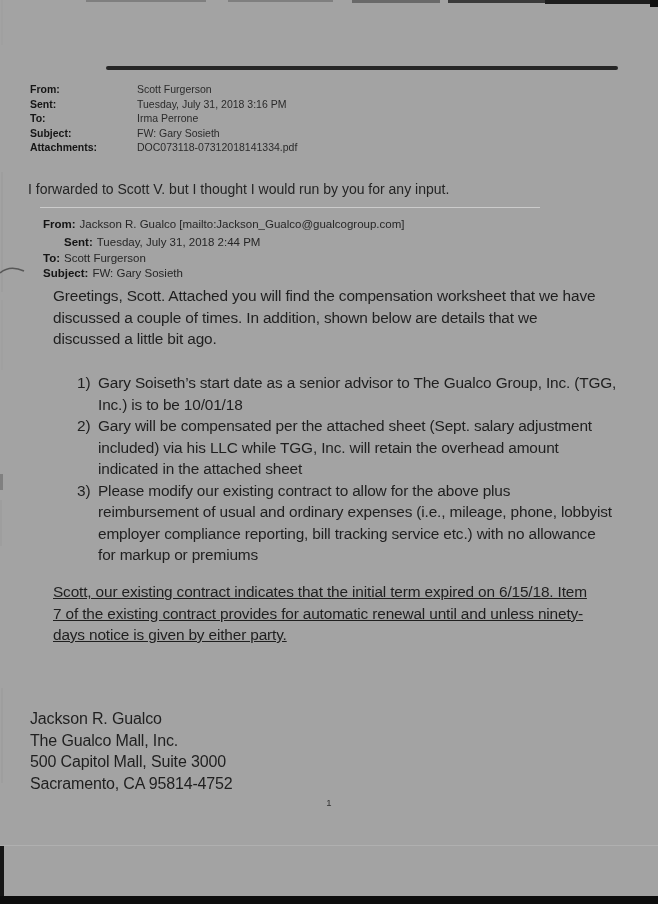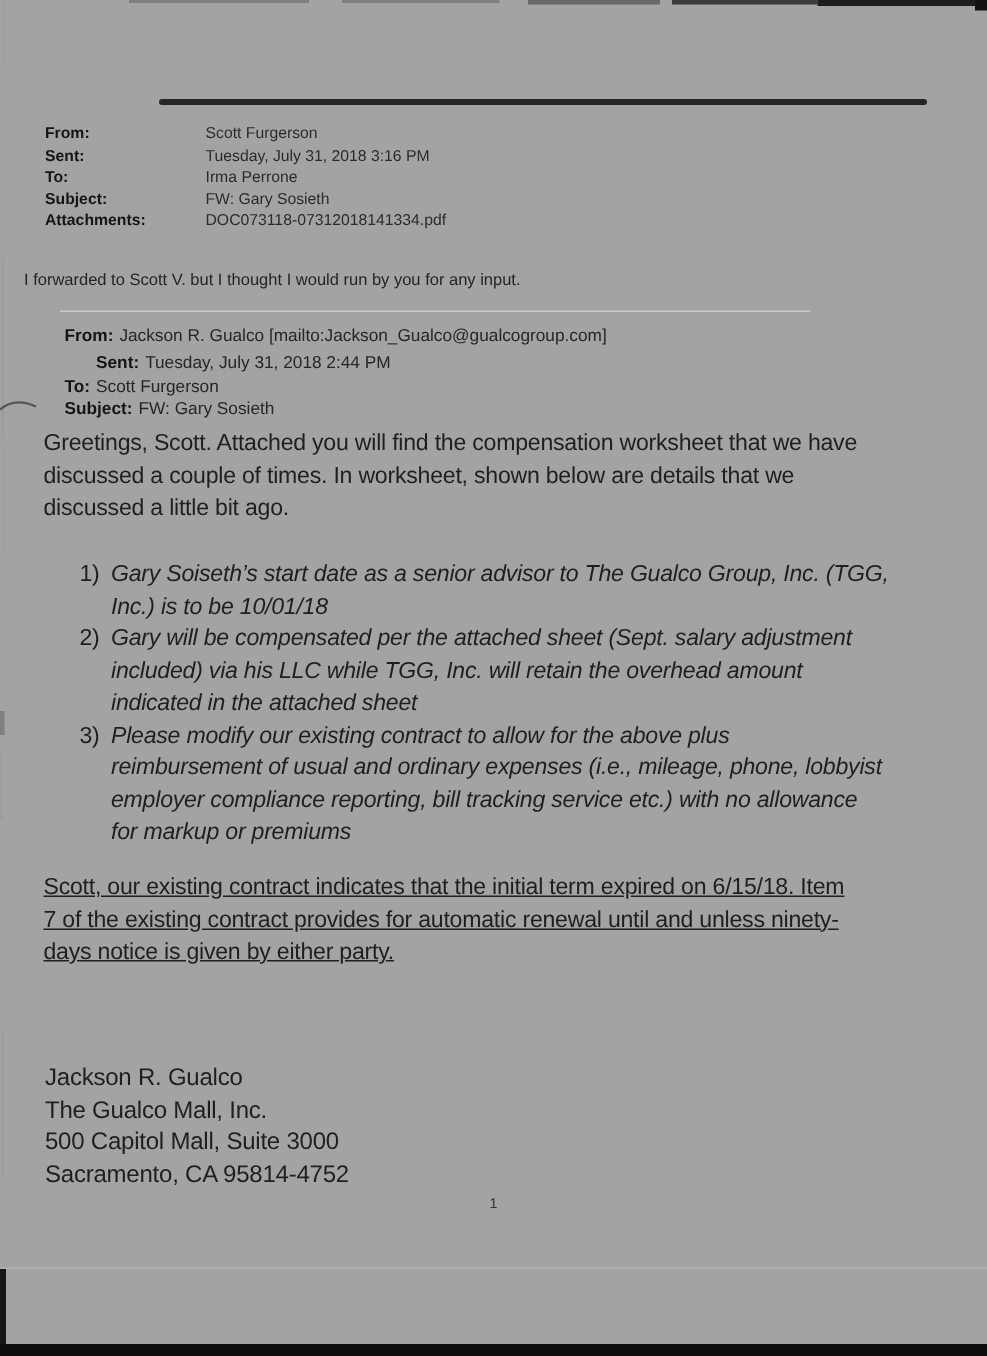--- a/index.html
+++ b/index.html
@@ -20,35 +20,35 @@
   .hairline-bottom{position:absolute;left:0;top:845px;width:658px;height:1px;background:#b0b0b0;}
   .bottom-left-strip{position:absolute;left:0;top:846px;width:4px;height:58px;background:#161616;}
   .bottom-bar{position:absolute;left:0;top:896px;width:658px;height:8px;background:#0d0d0d;}
 
   
   .h1row{position:absolute;left:30px;height:14px;font-size:10.5px;line-height:13px;white-space:nowrap;}
   .h1label{font-weight:bold;color:#151515;}
   .h1value{position:absolute;left:107px;top:0;font-weight:normal;color:#2b2b2b;}
 
   
-  .note{position:absolute;left:16px;top:181px;font-size:11px;color:#242424;white-space:nowrap;}
+  .note{position:absolute;left:28px;top:181px;font-size:14px;color:#242424;white-space:nowrap;}
 
   
   .h2row{position:absolute;left:28px;font-size:11.5px;line-height:14px;color:#262626;white-space:nowrap;padding-left:15px;}
   .h2label{font-weight:bold;color:#141414;margin-right:4px;}
 
   
-  .bodytext{font-size:15.4px;line-height:21.5px;letter-spacing:-0.15px;color:#1f1f1f;}
+  .bodytext{font-size:15.4px;line-height:21.5px;letter-spacing:-0.15px;color:#1f1f1f;margin-left:24px;}
   .bline{white-space:nowrap;}
   .intro{position:absolute;left:29px;top:285px;}
   .closing{position:absolute;left:29px;top:581px;text-decoration:underline;}
   .list{position:absolute;left:53px;top:372px;}
   .list-item{display:flex;}
   .marker{width:21px;flex:none;}
-  .item-lines{flex:none;font-style:italic;}
+  .item-lines{flex:none;}
 
   .sig{position:absolute;left:30px;top:708px;font-size:16px;line-height:21.7px;letter-spacing:-0.15px;color:#1f1f1f;}
   .pagenum{position:absolute;left:0;top:797px;width:658px;text-align:center;font-size:9.5px;color:#333;}
 
   .penmark{position:absolute;left:0;top:262px;}
 </style>
 </head>
 <body>
 
 <div class="page">
@@ -110,21 +110,21 @@
     <div class="h2row" style="top:251px;">
       <span class="h2label">To:</span><span>Scott Furgerson</span>
     </div>
     <div class="h2row" style="top:266px;">
       <span class="h2label">Subject:</span><span>FW: Gary Sosieth</span>
     </div>
   </div>
 
   <div class="intro bodytext">
     <div class="bline">Greetings, Scott. Attached you will find the compensation worksheet that we have</div>
-    <div class="bline">discussed a couple of times. In worksheet, shown below are details that we</div>
+    <div class="bline">discussed a couple of times. In addition, shown below are details that we</div>
     <div class="bline">discussed a little bit ago.</div>
   </div>
 
   <div class="list bodytext">
     <div class="list-item">
       <span class="marker">1)</span>
       <div class="item-lines">
         <div class="bline">Gary Soiseth’s start date as a senior advisor to The Gualco Group, Inc. (TGG,</div>
         <div class="bline">Inc.) is to be 10/01/18</div>
       </div>

